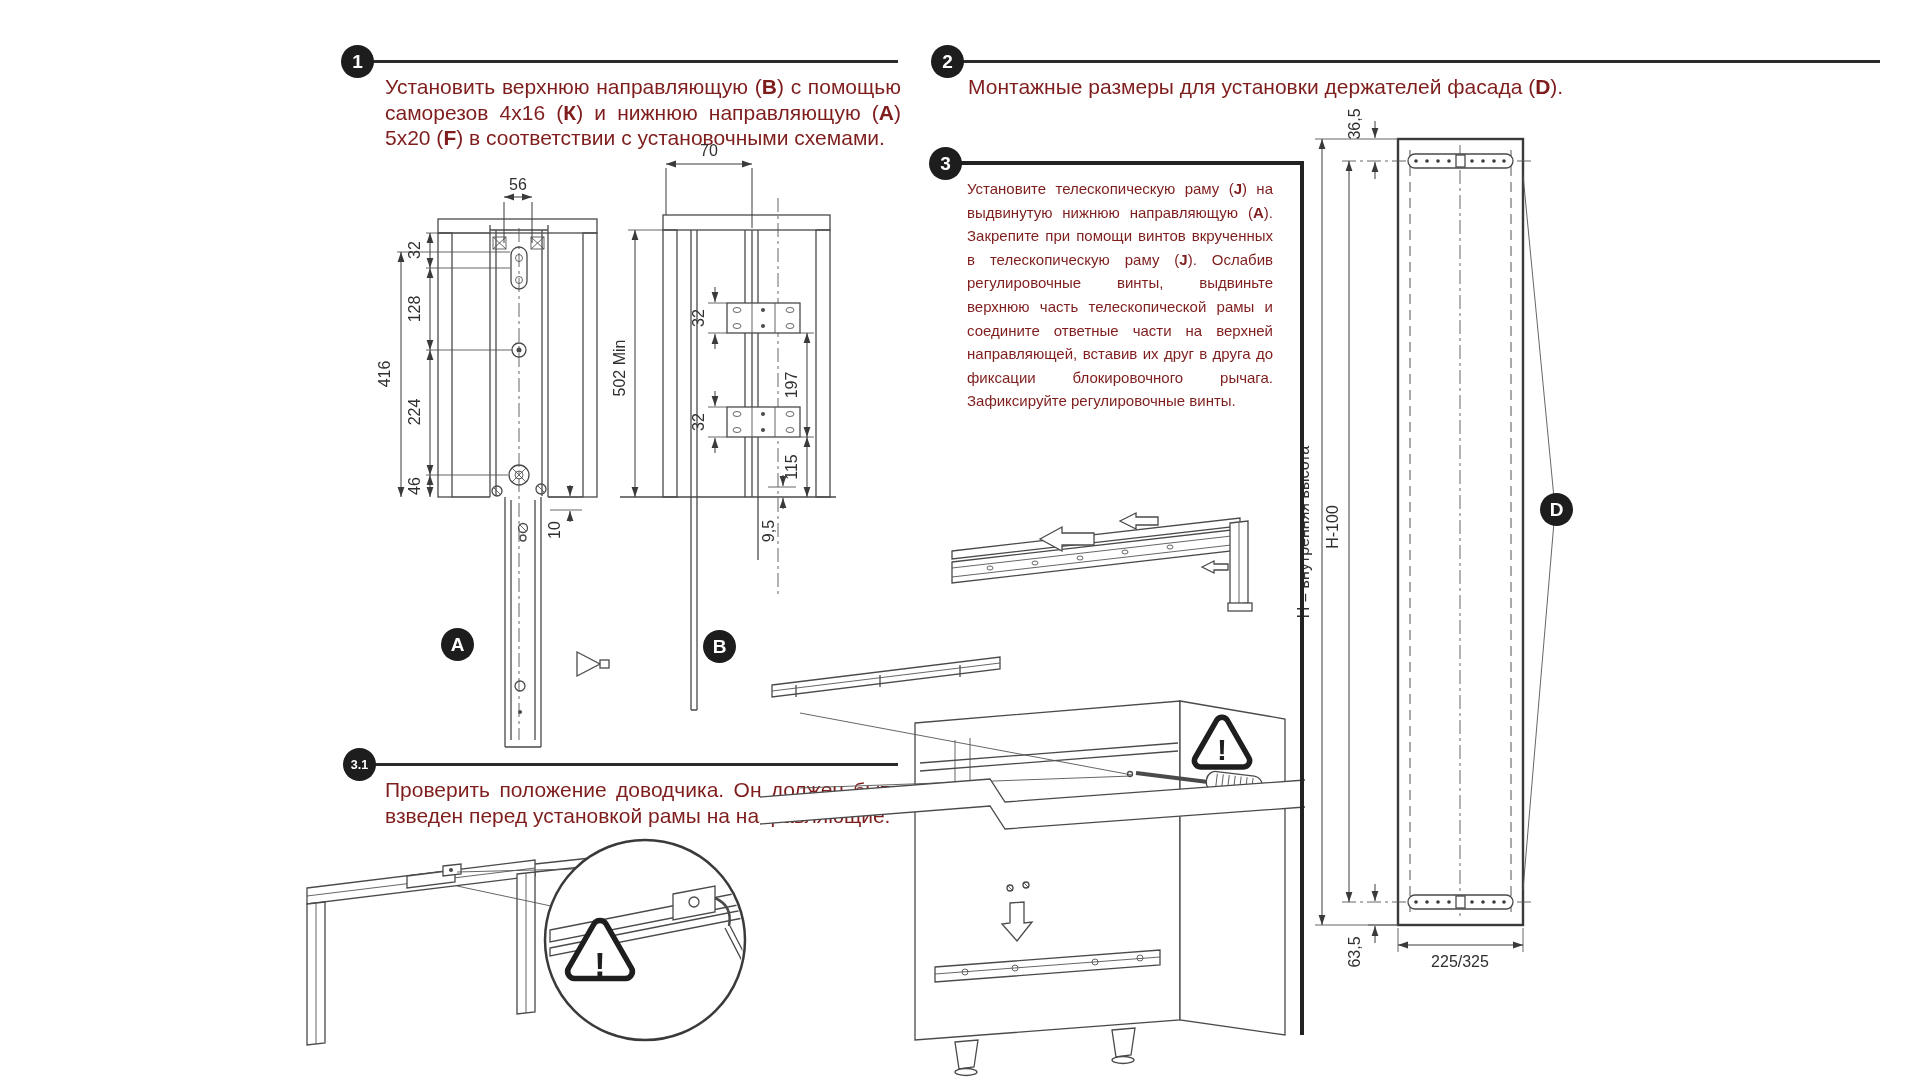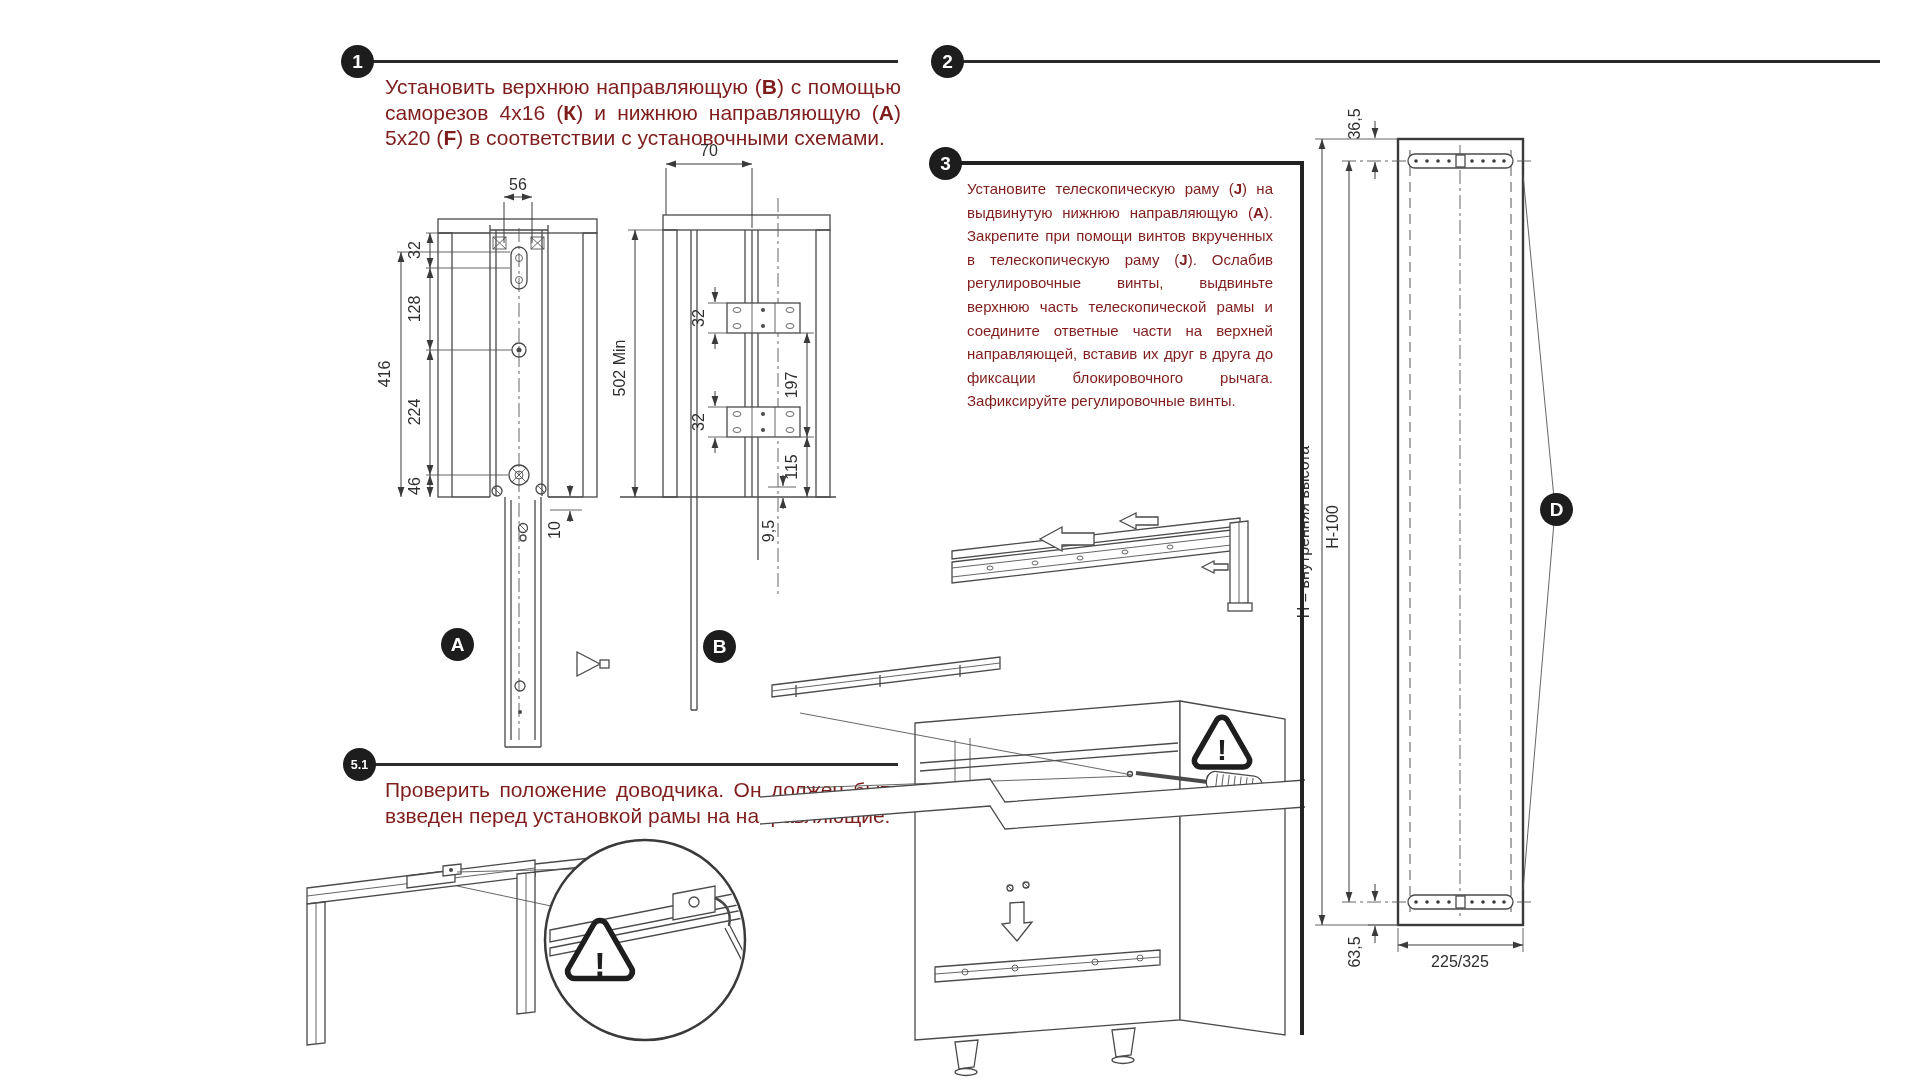--- a/index.html
+++ b/index.html
@@ -44,30 +44,31 @@
   <div class="badge" style="left:341px;top:45px;">
       <span>1</span>
     </div>
   <div class="secline" style="left:370px;top:60px;width:528px;"></div>
   <div class="para" style="left:385px;top:74px;width:516px;">Установить верхнюю направляющую (<b>В</b>) с помощью саморезов 4х16 (<b>К</b>) и нижнюю направляющую (<b>А</b>) 5х20 (<b>F</b>) в соответствии с установочными схемами.</div>
 
   <div class="badge" style="left:931px;top:45px;">
       <span>2</span>
     </div>
   <div class="secline" style="left:960px;top:60px;width:920px;"></div>
+  <div class="para" style="left:968px;top:74px;width:800px;text-align:left;">Монтажные размеры для установки держателей фасада (<b>D</b>).</div>
 
   <div class="badge" style="left:929px;top:147px;">
       <span>3</span>
     </div>
   <div class="secline" style="left:958px;top:161px;width:346px;background:#222;height:4px;"></div>
   <div class="vline" style="left:1300px;top:161px;height:874px;"></div>
   <div class="para s3" style="left:967px;top:177px;width:306px;">Установите телескопическую раму (<b>J</b>) на выдвинутую нижнюю направляющую (<b>А</b>). Закрепите при помощи винтов вкрученных в телескопическую раму (<b>J</b>). Ослабив регулировочные винты, выдвиньте верхнюю часть телескопической рамы и соедините ответные части на верхней направляющей, вставив их друг в друга до фиксации блокировочного рычага. Зафиксируйте регулировочные винты.</div>
 
   <div class="badge small" style="left:343px;top:748px;">
-      <span>5.1</span>
+      <span>3.1</span>
     </div>
   <div class="secline" style="left:372px;top:763px;width:526px;"></div>
   <div class="para" style="left:385px;top:777px;width:516px;">Проверить положение доводчика. Он должен быть взведен перед установкой рамы на направляющие.</div>
 
   <div class="badge" style="left:441px;top:628px;">
       <span>A</span>
     </div>
   <div class="badge" style="left:703px;top:630px;">
       <span>B</span>
     </div>

